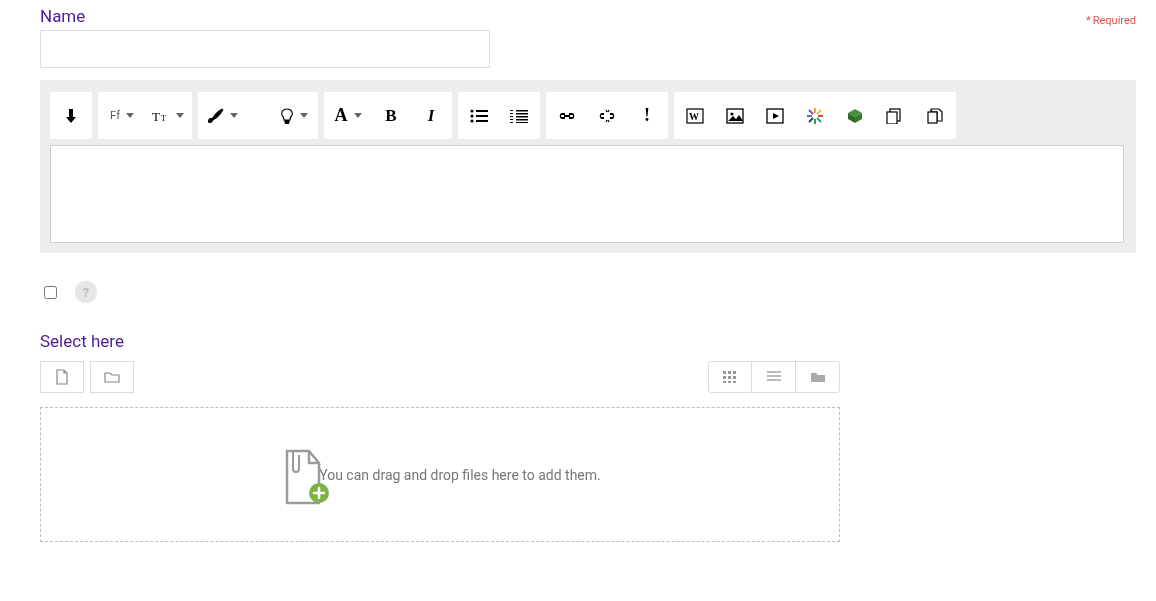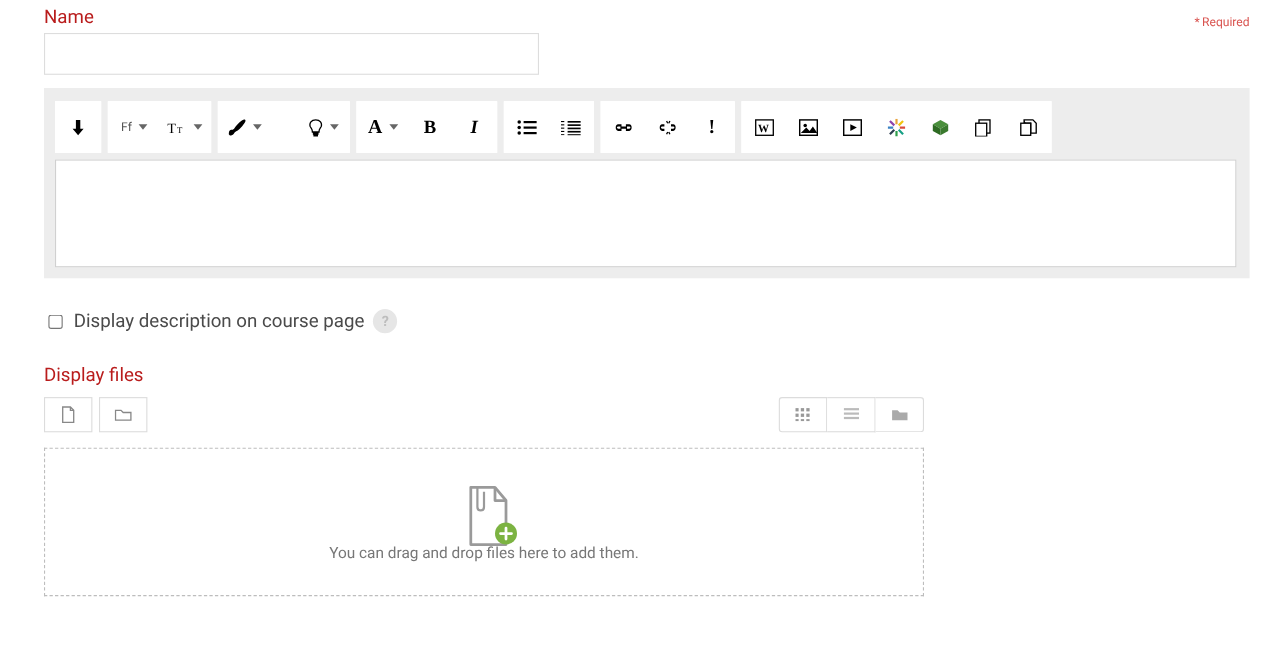--- a/index.html
+++ b/index.html
@@ -10,21 +10,21 @@
     color: #3a3a3a;
     background: #fff;
     width: 1156px;
   }
   .wrap {
     padding: 6px 20px 20px 40px;
     width: 1156px;
   }
   .row-top { position: relative; }
   .field-label {
-    font-size: 17px; color: #b91c1c; margin-bottom: 4px;
+    font-size: 17px; color: #4c1d95; margin-bottom: 4px;
   }
   .text-input {
     width: 450px; height: 38px;
     border: 1px solid #ddd; background: #fff;
     font-size: 15px; padding: 4px 8px;
   }
   .required-hint {
     position: absolute; top: 8px; right: 0;
     font-size: 11px; color: #d9534f;
     white-space: nowrap;
@@ -91,21 +91,21 @@
     display: inline-flex; align-items: center; justify-content: center;
     cursor: pointer; color: #888;
   }
   .small-btn.seg { border-radius: 0; }
   .small-btn.seg:first-child { border-top-left-radius: 3px; border-bottom-left-radius: 3px;}
   .small-btn.seg:last-child { border-top-right-radius: 3px; border-bottom-right-radius: 3px;}
   .small-btn + .small-btn.seg { border-left: none;}
   .dropzone {
     width: 800px; height: 135px; margin-top: 14px;
     border: 1px dashed #bdbdbd;
-    display: flex; flex-direction: column; align-items: center; justify-content: center;
+    display: flex; align-items: center; justify-content: center;
     color: #777; font-size: 14px;
   }
   .dz-icon { position: relative; width: 40px; height: 56px; }
   svg { display: block; }
 </style>
 </head>
 <body>
 
 <div class="wrap">
 
@@ -268,25 +268,24 @@
             </svg>
         </div>
       </div>
     </div>
 
     <div class="editor-area" contenteditable="true" style=""></div>
   </div>
 
   <div class="checkbox-row">
     <input type="checkbox" style="">
-    <span class="checkbox-label">Display description on course page</span>
     <span class="help-badge">?</span>
   </div>
 
-  <div class="field-label">Display files</div>
+  <div class="field-label">Select here</div>
 
   <div class="files-top">
     <div class="files-top-left">
       <div class="small-btn">
         <svg width="14" height="16" viewBox="0 0 14 16">
             <path d="M2 1 H9 L12 4 V15 H2 Z" fill="none" stroke="#888" stroke-width="1.2"></path>
             <path d="M9 1 V4 H12" fill="none" stroke="#888" stroke-width="1.2"></path>
           </svg>
       </div>
       <div class="small-btn">

